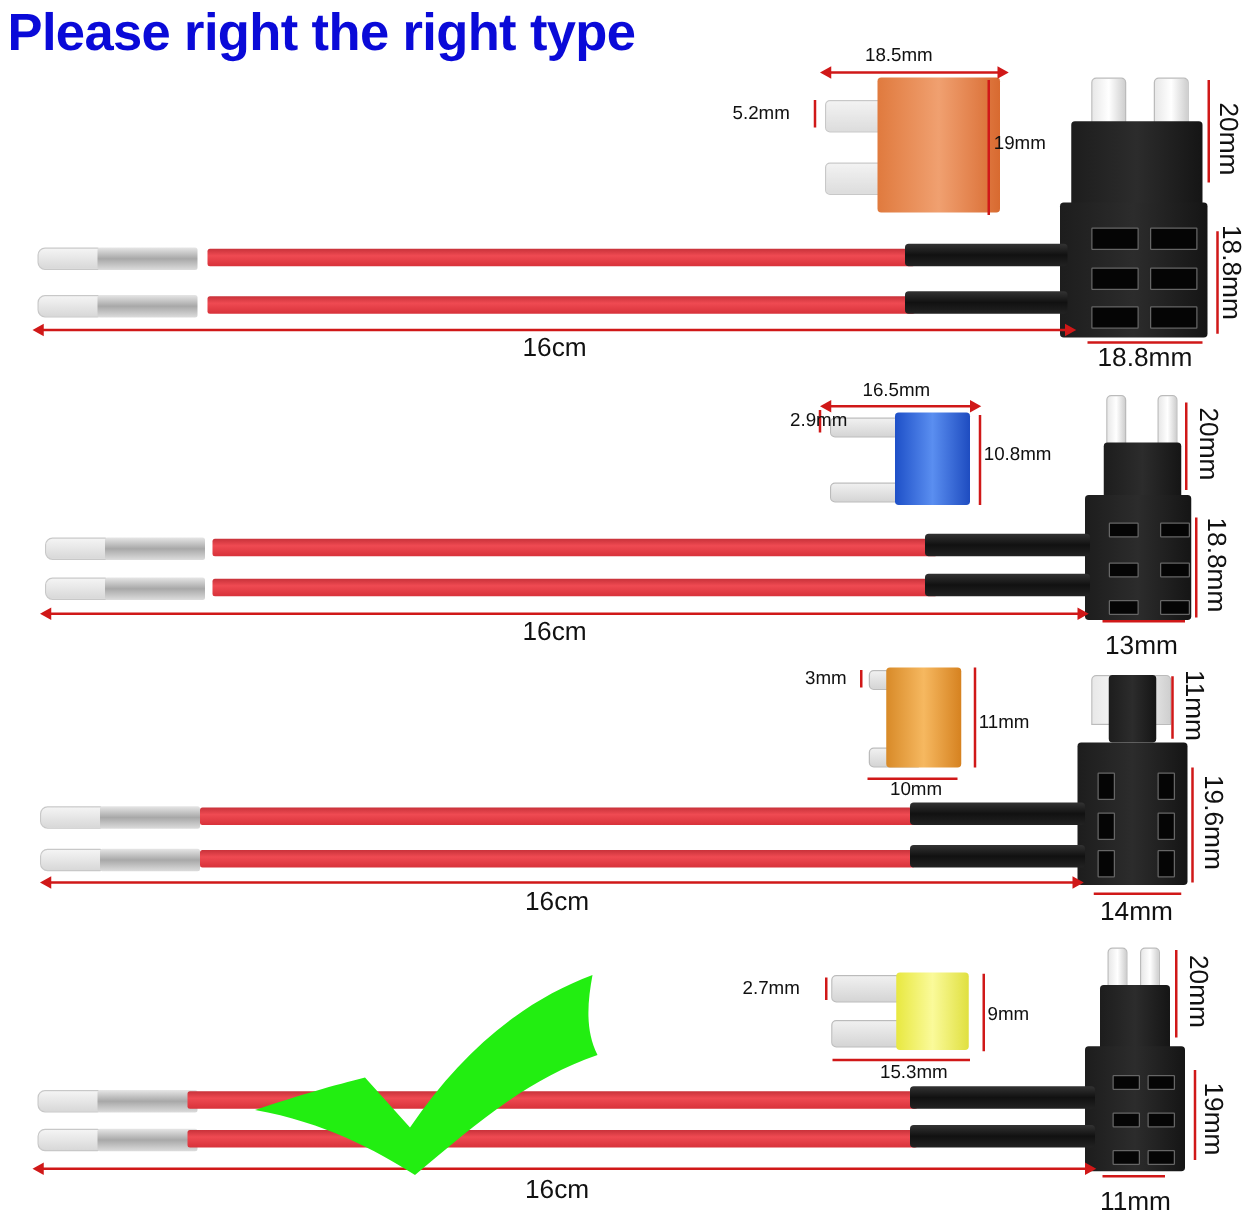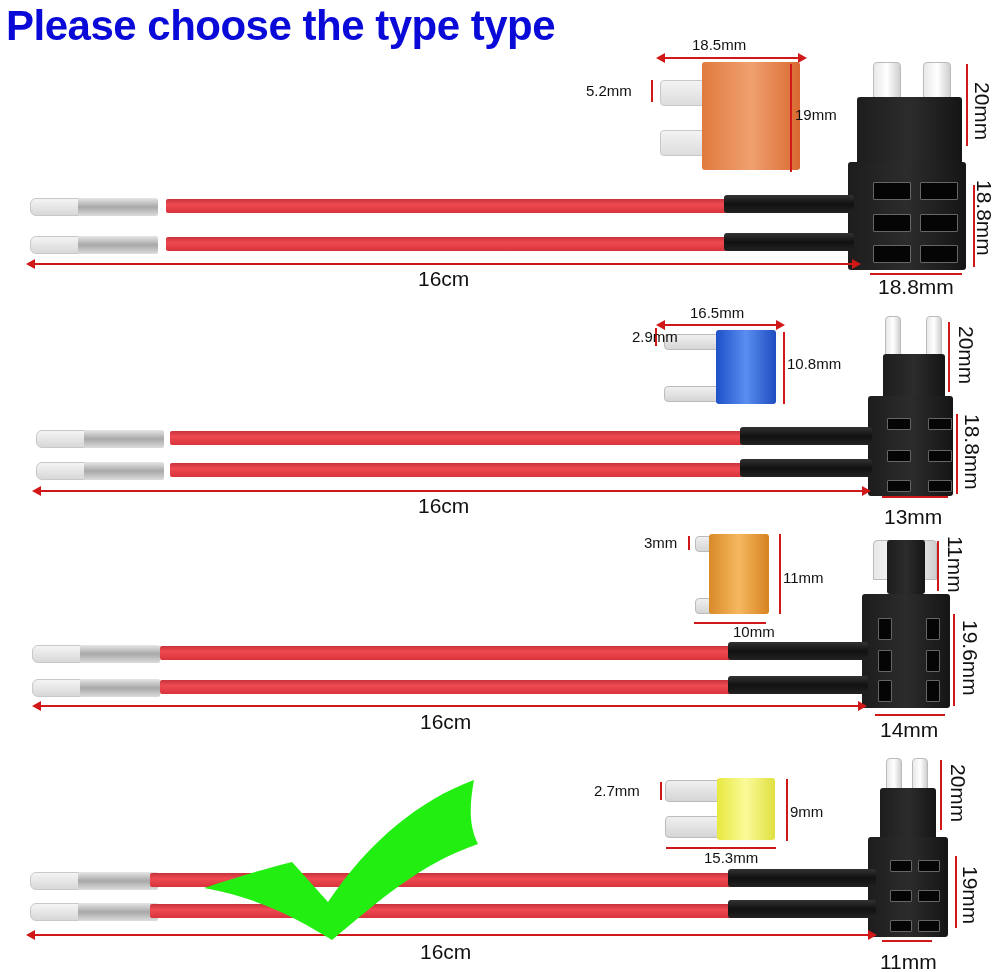--- a/index.html
+++ b/index.html
@@ -23,21 +23,21 @@
   .arrR { border-top:5px solid transparent; border-bottom:5px solid transparent; border-left:9px solid #d01818; }
   .holder { position:absolute; background:linear-gradient(90deg,#1d1d1d,#2c2c2c 50%,#151515); border-radius:3px; }
   .slot { position:absolute; background:#050505; border:1px solid #666; box-sizing:border-box; border-radius:1px; }
   .blade { position:absolute; background:linear-gradient(90deg,#e8e8e8,#ffffff 50%,#cfcfcf); border:1px solid #bbb; box-sizing:border-box; border-radius:4px 4px 0 0; }
   .fuse-body { position:absolute; border-radius:3px; }
   .fuse-blade { position:absolute; background:linear-gradient(#f0f0f0,#d5d5d5); border:1px solid #bbb; box-sizing:border-box; border-radius:4px 0 0 4px; }
 </style>
 </head>
 <body>
 
-<div class="title">Please choose the type type</div>
+<div class="title">Please right the right type</div>
 
 <div class="panel" style="top:0;height:300px;text-align:right;">
 
   <div class="abs" style="left:660px;top:62px;width:140px;height:110px;">
     <div class="fuse-blade" style="left:0;top:18px;width:48px;height:26px;opacity:.8;"></div>
     <div class="fuse-blade" style="left:0;top:68px;width:48px;height:26px;opacity:.8;"></div>
     <div class="fuse-body" style="left:42px;top:0;width:98px;height:108px;background:linear-gradient(90deg,#e07a3e,#f0a070 50%,#d86a30);"></div>
   </div>
   <div class="hline" style="left:660px;top:57px;width:140px;"></div>
   <div class="arrL" style="left:656px;top:53px;"></div>
@@ -137,21 +137,21 @@
   <div class="abs" style="left:695px;top:534px;width:76px;height:82px;">
     <div class="fuse-blade" style="left:0;top:2px;width:40px;height:16px;"></div>
     <div class="fuse-blade" style="left:0;top:64px;width:40px;height:16px;"></div>
     <div class="fuse-body" style="left:14px;top:0;width:60px;height:80px;background:linear-gradient(90deg,#d88a28,#f6b860 50%,#d68220);"></div>
   </div>
   <div class="vline" style="left:688px;top:536px;height:14px;"></div>
   <div class="lbl sm" style="left:644px;top:534px;">3mm</div>
   <div class="vline" style="left:779px;top:534px;height:80px;"></div>
   <div class="lbl sm" style="left:783px;top:569px;">11mm</div>
   <div class="hline" style="left:694px;top:622px;width:72px;"></div>
-  <div class="lbl sm" style="left:712px;top:623px;margin-left:21px;">10mm</div>
+  <div class="lbl sm" style="left:712px;top:623px;">10mm</div>
 
   <div class="blade" style="left:873px;top:540px;width:64px;height:40px;"></div>
   <div class="holder" style="left:887px;top:540px;width:38px;height:54px;"></div>
   <div class="holder" style="left:862px;top:594px;width:88px;height:114px;"></div>
   <div class="slot" style="left:878px;top:618px;width:14px;height:22px;"></div>
   <div class="slot" style="left:926px;top:618px;width:14px;height:22px;"></div>
   <div class="slot" style="left:878px;top:650px;width:14px;height:22px;"></div>
   <div class="slot" style="left:926px;top:650px;width:14px;height:22px;"></div>
   <div class="slot" style="left:878px;top:680px;width:14px;height:22px;"></div>
   <div class="slot" style="left:926px;top:680px;width:14px;height:22px;"></div>

